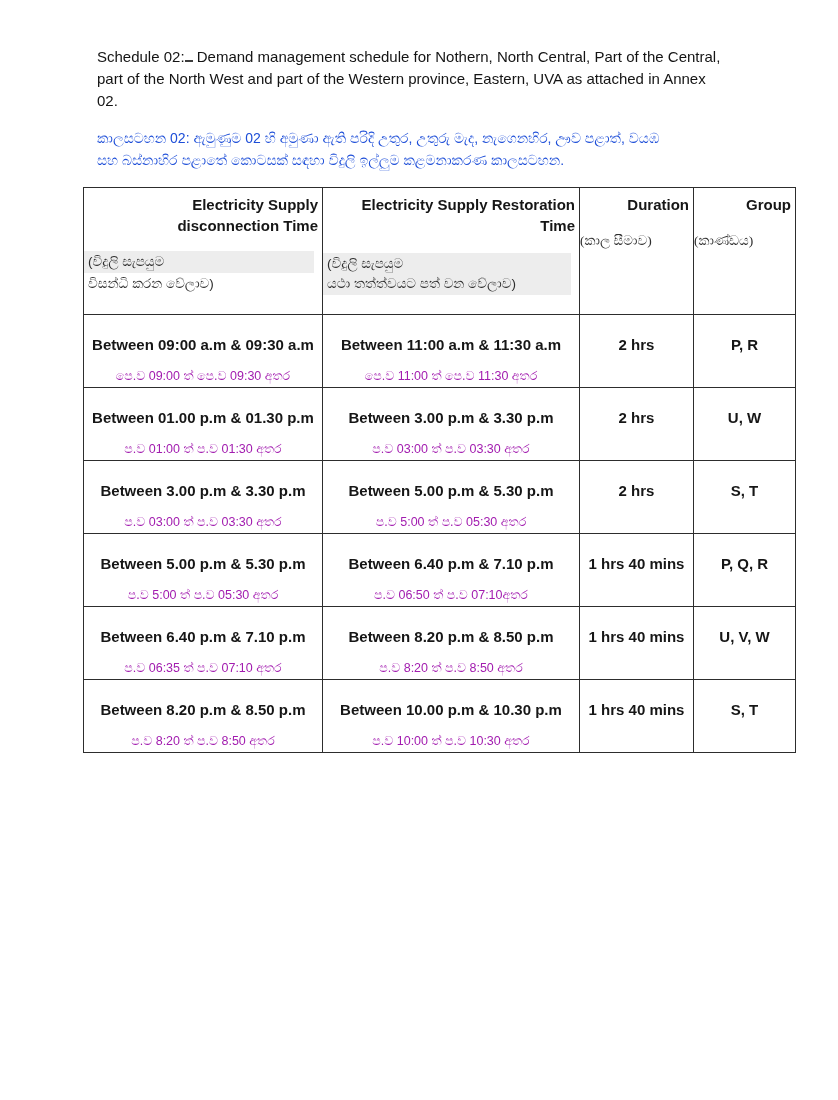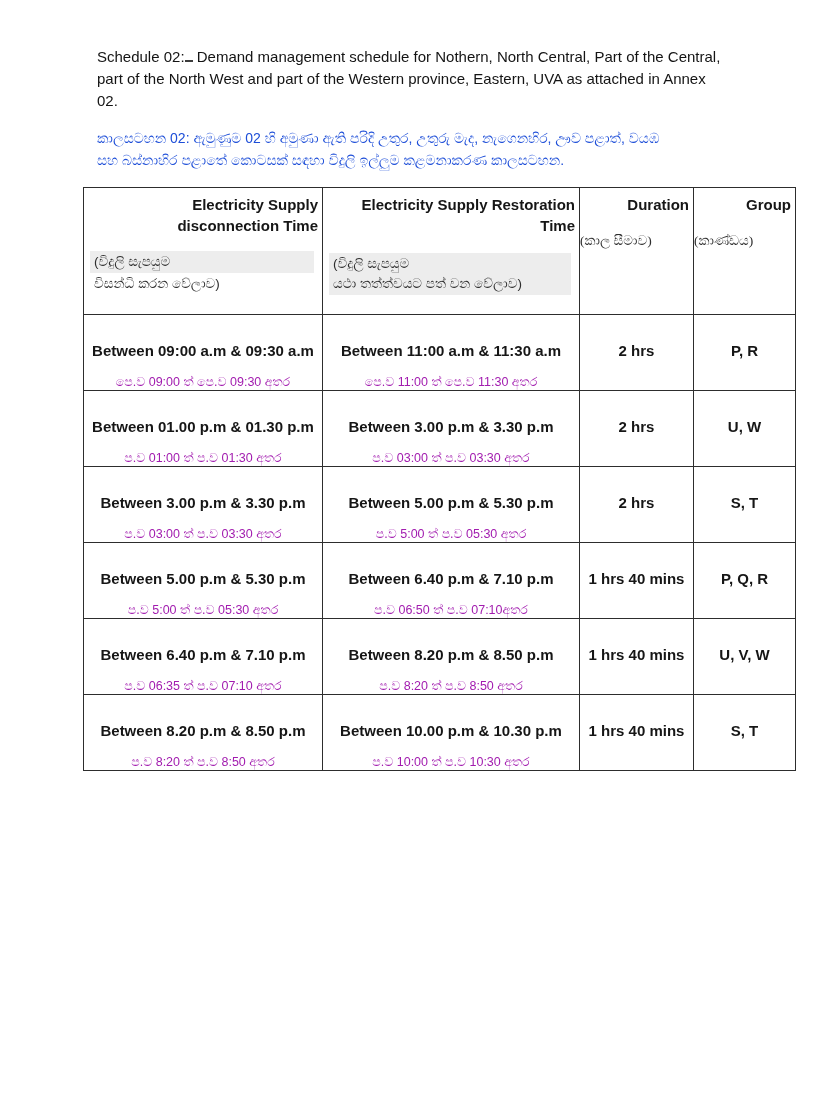--- a/index.html
+++ b/index.html
@@ -63,31 +63,31 @@
     line-height: 21px;
     text-align: right;
     padding: 6px 4px 0 4px;
     color: #161616;
   }
   .hdr-si {
     font-size: 13.5px;
     line-height: 20px;
     color: #2e2e2e;
   }
-  .si-left { text-align: left; margin-left: 6px; margin-right: 8px; padding: 1px 4px; }
+  .si-left { text-align: left; margin-right: 8px; padding: 1px 4px; }
   .si-hl { background: #ededed; }
   .pre { white-space: pre-line; }
   .m-col1 { margin-top: 15px; }
   .m-col2 { margin-top: 17px; }
   .si-center { text-align: left; margin-top: 16px; font-family: Liberation Serif, serif; }
   .cell-en {
     font-size: 15px;
     font-weight: 600;
     text-align: center;
-    margin-top: 27px;
+    margin-top: 21px;
     padding: 0 2px;
     color: #161616;
   }
   .cell-si {
     font-size: 12.5px;
     text-align: center;
     margin-top: 16px;
     padding: 0 2px;
     color: #a21caf;
   }

